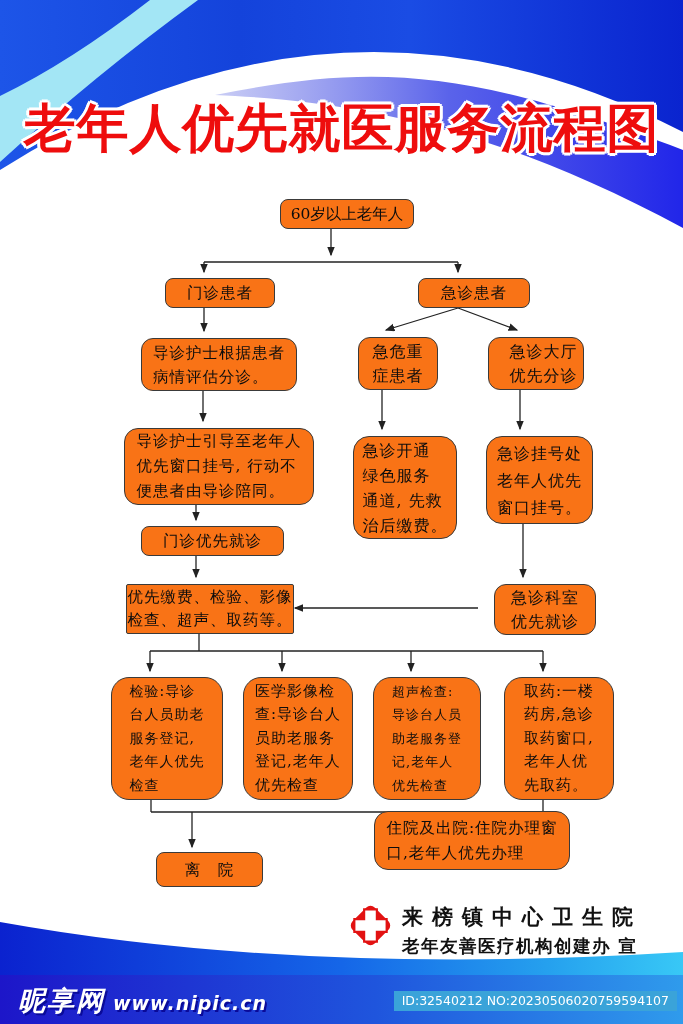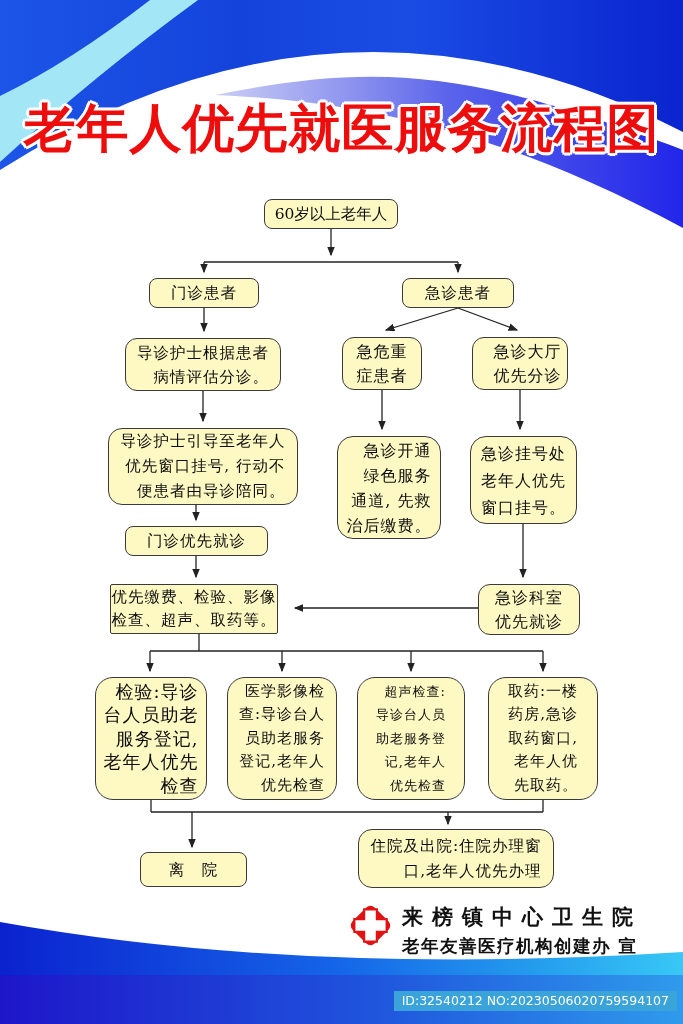--- a/index.html
+++ b/index.html
@@ -11,25 +11,25 @@
   svg.layer{position:absolute;left:0;top:0;pointer-events:none;}
   .title{
     position:absolute;left:0;top:94px;width:683px;margin:0;
     text-align:center;font-size:52px;font-weight:bold;letter-spacing:1px;
     color:#ee0d0d;z-index:3;
     text-shadow:-2px -2px 0 #fff,2px -2px 0 #fff,-2px 2px 0 #fff,2px 2px 0 #fff,
                  0 -3px 0 #fff,0 3px 0 #fff,-3px 0 0 #fff,3px 0 0 #fff;
     font-family:"DejaVu Sans","Liberation Sans",sans-serif;
   }
   .node{
-    position:absolute;z-index:2;background:#fef9c3;
+    position:absolute;z-index:2;background:#f97316;
     border:1.5px solid #3a3a3a;display:flex;align-items:center;justify-content:center;
-    white-space:pre-line;text-align:right;color:#0d0d0d;
+    white-space:pre-line;text-align:left;color:#0d0d0d;
     font-family:"DejaVu Serif","Liberation Serif",serif;
-    font-size:15.5px;line-height:24px;letter-spacing:1px;box-sizing:border-box;
+    font-size:15.5px;line-height:24px;letter-spacing:1px;box-sizing:border-box;margin-left:16px;
   }
   .connectors{z-index:1;}
   .footer-logo{position:absolute;left:347px;top:900px;z-index:2;}
   .hospital{
     position:absolute;left:402px;top:903px;z-index:2;color:#111;
     font-family:"DejaVu Sans","Liberation Sans",sans-serif;
   }
   .hospital .line1{font-size:21px;font-weight:bold;letter-spacing:9px;white-space:nowrap;}
   .hospital .line2{font-size:17.5px;font-weight:bold;letter-spacing:1.5px;margin-top:3px;white-space:nowrap;}
   .bottom-bar{
@@ -140,21 +140,21 @@
 窗口挂号。</div>
 
   <div class="node" style="left:125px;top:526px;width:143px;height:30px;border-radius:8px;">门诊优先就诊</div>
 
   <div class="node" style="left:110px;top:584px;width:168px;height:50px;border-radius:2px;line-height:23px;">优先缴费、检验、影像
 检查、超声、取药等。</div>
 
   <div class="node" style="left:478px;top:584px;width:102px;height:51px;border-radius:12px;font-size:16px;">急诊科室
 优先就诊</div>
 
-  <div class="node" style="left:95px;top:677px;width:112px;height:123px;border-radius:18px;font-size:18px;line-height:23.5px;">检验:导诊
+  <div class="node" style="left:95px;top:677px;width:112px;height:123px;border-radius:18px;font-size:14px;line-height:23.5px;">检验:导诊
 台人员助老
 服务登记,
 老年人优先
 检查</div>
 
   <div class="node" style="left:227px;top:677px;width:110px;height:123px;border-radius:18px;font-size:15px;line-height:23.5px;">医学影像检
 查:导诊台人
 员助老服务
 登记,老年人
 优先检查</div>
@@ -166,21 +166,21 @@
 优先检查</div>
 
   <div class="node" style="left:488px;top:677px;width:110px;height:123px;border-radius:18px;font-size:15px;line-height:23.5px;">取药:一楼
 药房,急诊
 取药窗口,
 老年人优
 先取药。</div>
 
   <div class="node" style="left:140px;top:852px;width:107px;height:35px;border-radius:8px;">离　院</div>
 
-  <div class="node" style="left:358px;top:829px;width:196px;height:59px;border-radius:14px;line-height:25px;">住院及出院:住院办理窗
+  <div class="node" style="left:358px;top:811px;width:196px;height:59px;border-radius:14px;line-height:25px;">住院及出院:住院办理窗
 口,老年人优先办理</div>
 
   <svg class="footer-logo" width="47" height="51" viewBox="0 0 48 52">
     <g transform="translate(0,2)">
       <rect x="8" y="8" width="32" height="32" rx="6" fill="#e21212" transform="rotate(45 24 24)"></rect>
       <path d="M17.5,7.5 h13 v10 h10 v13 h-10 v10 h-13 v-10 h-10 v-13 h10 z" fill="#ffffff" stroke="#e21212" stroke-width="2.2"></path>
     </g>
   </svg>
   <div class="hospital">
     <div class="line1">来榜镇中心卫生院</div>
@@ -193,16 +193,19 @@
         <stop offset="0" stop-color="#0b22cf"></stop>
         <stop offset="0.5" stop-color="#1566e8"></stop>
         <stop offset="0.8" stop-color="#25a0ee"></stop>
         <stop offset="1" stop-color="#38c8f6"></stop>
       </linearGradient>
     </defs>
     <path d="M0,8 Q300,62 683,38 L683,110 L0,110 Z" fill="url(#gBot)"></path>
   </svg>
 
   <div class="bottom-bar">
+    <div class="brand">
+      <span>昵享网</span><span class="url">www.nipic.cn</span>
+    </div>
     <div class="id-badge">ID:32540212 NO:20230506020759594107</div>
   </div>
 
 </div>
 
 </body></html>

